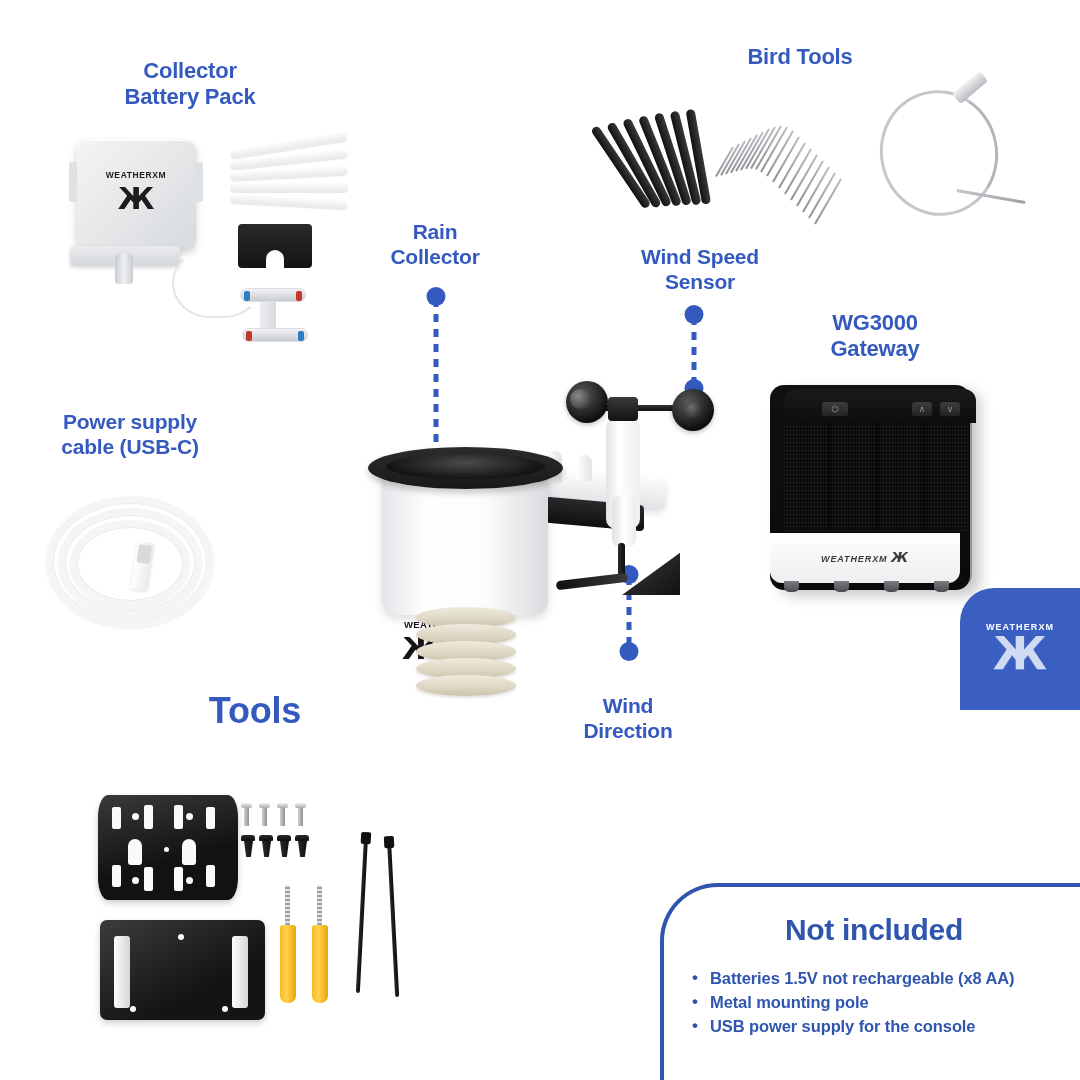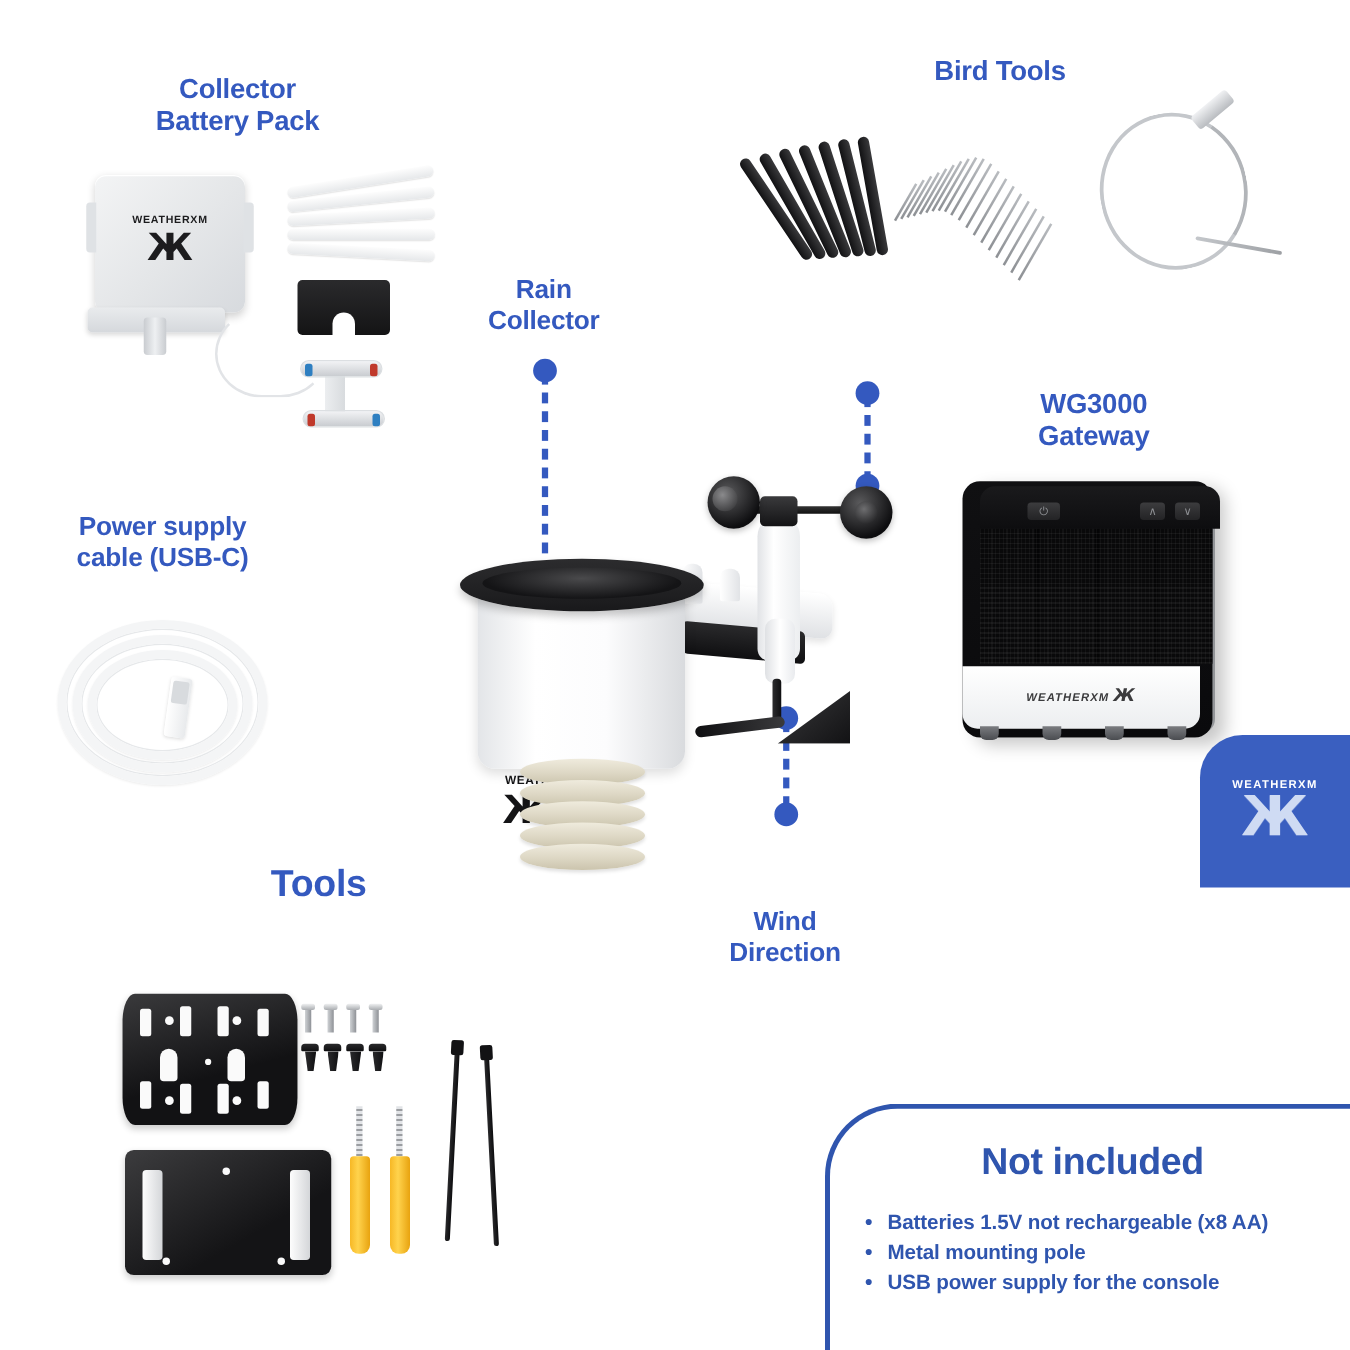--- a/index.html
+++ b/index.html
@@ -482,32 +482,34 @@
   </div>
 
   <div class="lbl" style="left:360px; top:220px; width:150px; font-size:21px;">Rain
 Collector</div>
   <div class="conn" style="left:426px; top:287px; width:19px; height:190px;">
     <span class="dot top"></span>
     <span class="stem" style="top:12px; bottom:12px;"></span>
     <span class="dot bot"></span>
   </div>
 
+  <div class="lbl" style="left:605px; top:245px; width:190px; font-size:21px;">Wind Speed
+Sensor</div>
   <div class="conn" style="left:684px; top:305px; width:19px; height:93px;">
     <span class="dot top"></span>
     <span class="stem" style="top:12px; bottom:12px;"></span>
     <span class="dot bot"></span>
   </div>
 
   <div class="conn" style="left:619px; top:565px; width:19px; height:96px;">
     <span class="dot top"></span>
     <span class="stem" style="top:12px; bottom:12px;"></span>
     <span class="dot bot"></span>
   </div>
-  <div class="lbl" style="left:548px; top:694px; width:160px; font-size:21px;margin-top:32px;">Wind
+  <div class="lbl" style="left:548px; top:694px; width:160px; font-size:21px;">Wind
 Direction</div>
 
   <div class="lbl" style="left:785px; top:310px; width:180px; font-size:22px;">WG3000
 Gateway</div>
 
   <div class="ph" id="gateway-photo">
     <div class="gw-side"></div>
     <div class="gw-body">
       <div class="gw-topbar">
         <div class="gw-btn power">
@@ -581,21 +583,21 @@
 
     <div class="ws-shield">
       <i style="top:0;"></i>
         <i style="top:17px;"></i>
         <i style="top:34px;"></i>
       <i style="top:51px;"></i>
         <i style="top:68px;"></i>
     </div>
   </div>
 
-  <div class="lbl" style="left:155px; top:690px; width:200px; font-size:30px;">Tools</div>
+  <div class="lbl" style="left:155px; top:690px; width:200px; font-size:36px;">Tools</div>
 
   <div class="ph" id="tools-photo">
 
     <div class="tl-bracket-a">
       <i style="left:14px; top:12px; width:9px;  height:22px;"></i>
       <i style="left:46px; top:10px; width:9px;  height:24px;"></i>
       <i style="left:76px; top:10px; width:9px;  height:24px;"></i>
       <i style="left:108px;top:12px; width:9px;  height:22px;"></i>
       <i style="left:14px; top:70px; width:9px;  height:22px;"></i>
       <i style="left:46px; top:72px; width:9px;  height:24px;"></i>

